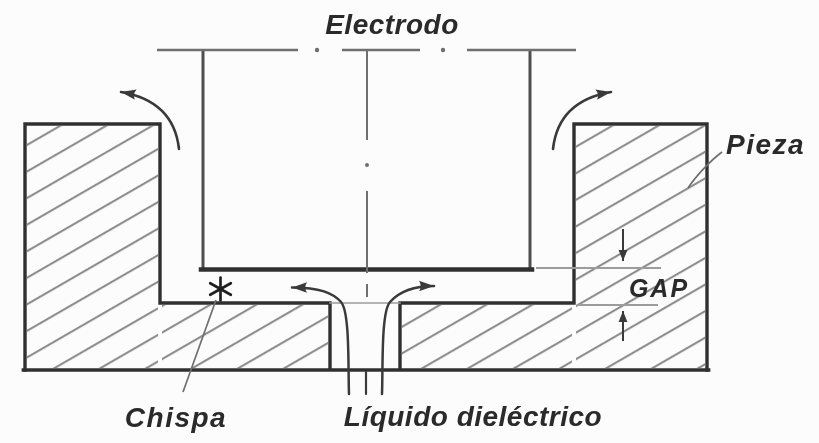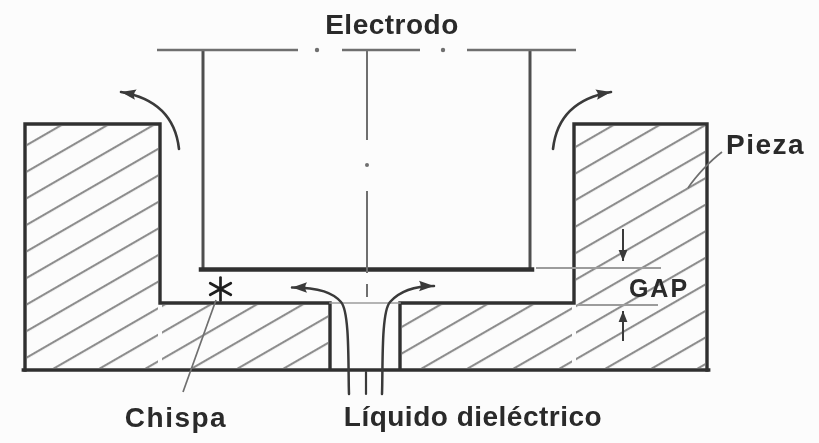--- a/index.html
+++ b/index.html
@@ -7,20 +7,21 @@
     padding: 0;
     width: 819px;
     height: 443px;
     background: var(--background, #fcfcfc);
     overflow: hidden;
   }
   .fig-wrap {
     position: relative;
     width: 662px;
     height: 443px;
+    font-style: italic;
   }
   svg { display: block; filter: blur(0.35px); }
 
   
   .outline   { stroke: var(--outline, #303030); fill: none; }
   .wall      { stroke: var(--electrode-line, #4e4e4e); fill: none; }
   .thin      { stroke: var(--thin-line, #6f6f6f); fill: none; }
   .thin-fill { fill: var(--thin-line, #6f6f6f); stroke: none; }
   .ref       { stroke: var(--reference-line, #9c9c9c); fill: none; }
   .arrowline { stroke: var(--arrow, #3a3a3a); fill: none; }

